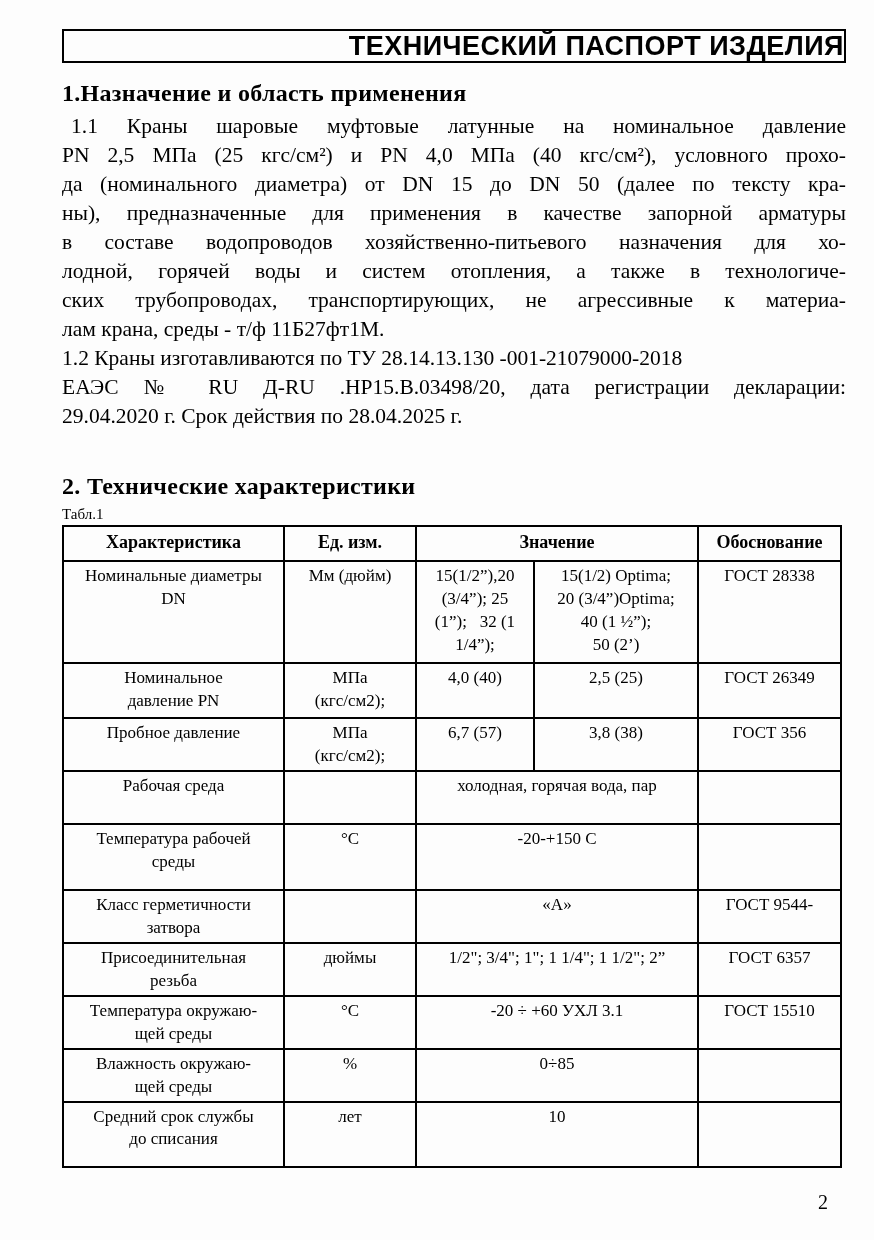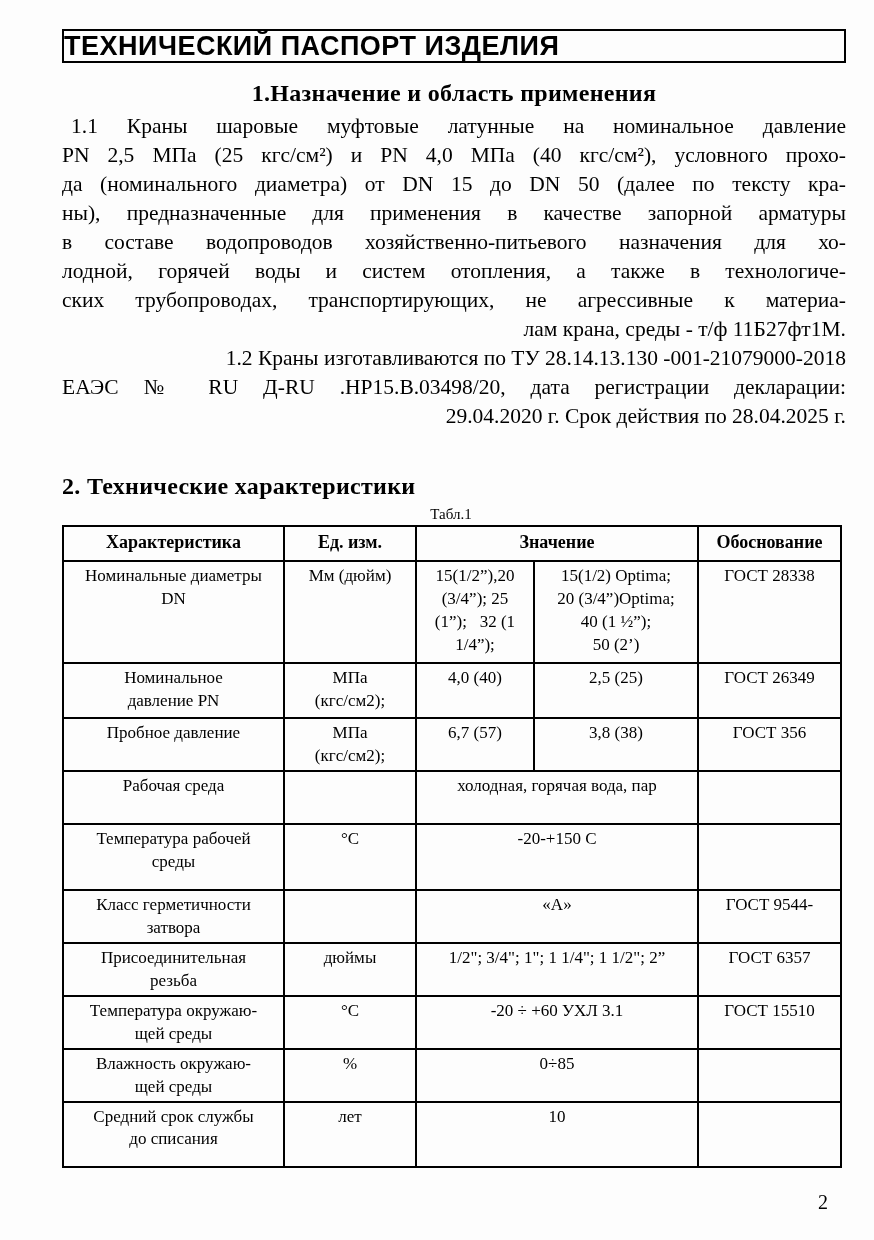--- a/index.html
+++ b/index.html
@@ -13,63 +13,62 @@
     color: #000;
     font-family: "Liberation Serif", serif;
     overflow: hidden;
   }
   .content { margin-left: 62px; width: 784px; }
 
   .title-box {
     margin-top: 29px;
     border: 2px solid #000;
     height: 34px;
-    text-align: left;
+    text-align: right;
   }
   .title-box span {
     font-family: "Liberation Sans", sans-serif;
     font-weight: bold;
     font-size: 27px;
     line-height: 30px;
     letter-spacing: 0.5px;
   }
 
   .h1 {
     margin-top: 17px;
     font-size: 24px;
     font-weight: bold;
     letter-spacing: 0.3px;
-    text-align: center;
   }
 
   .intro { margin-top: 5px; }
   .line {
     font-size: 21.5px;
     line-height: 29px;
-    text-align: right;
+    text-align: left;
     white-space: nowrap;
   }
   .line.j {
     white-space: normal;
     text-align: justify;
     text-align-last: justify;
   }
   .line.ind { padding-left: 9px; }
 
   .h2 {
     margin-top: 42px;
     font-size: 24px;
     font-weight: bold;
     letter-spacing: 0.3px;
   }
 
   .tbl-caption {
     margin-top: 6px;
     width: 778px;
-    text-align: center;
+    text-align: left;
     font-size: 15px;
   }
 
   table.spec {
     margin-top: 2px;
     width: 778px;
     border-collapse: collapse;
     table-layout: fixed;
   }
   table.spec th, table.spec td {

